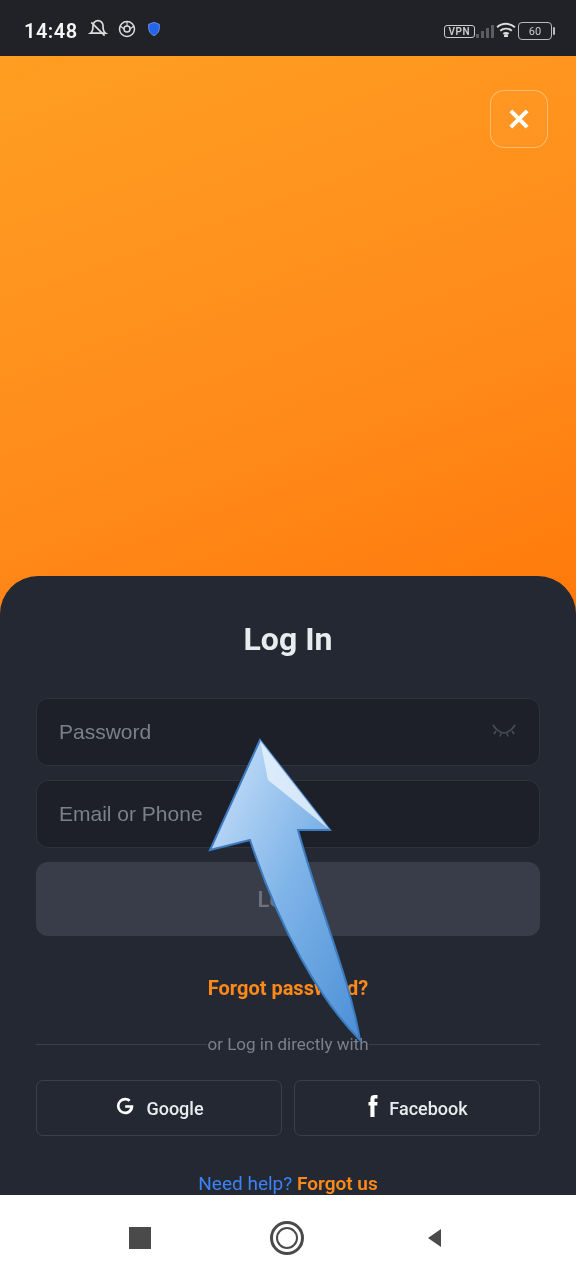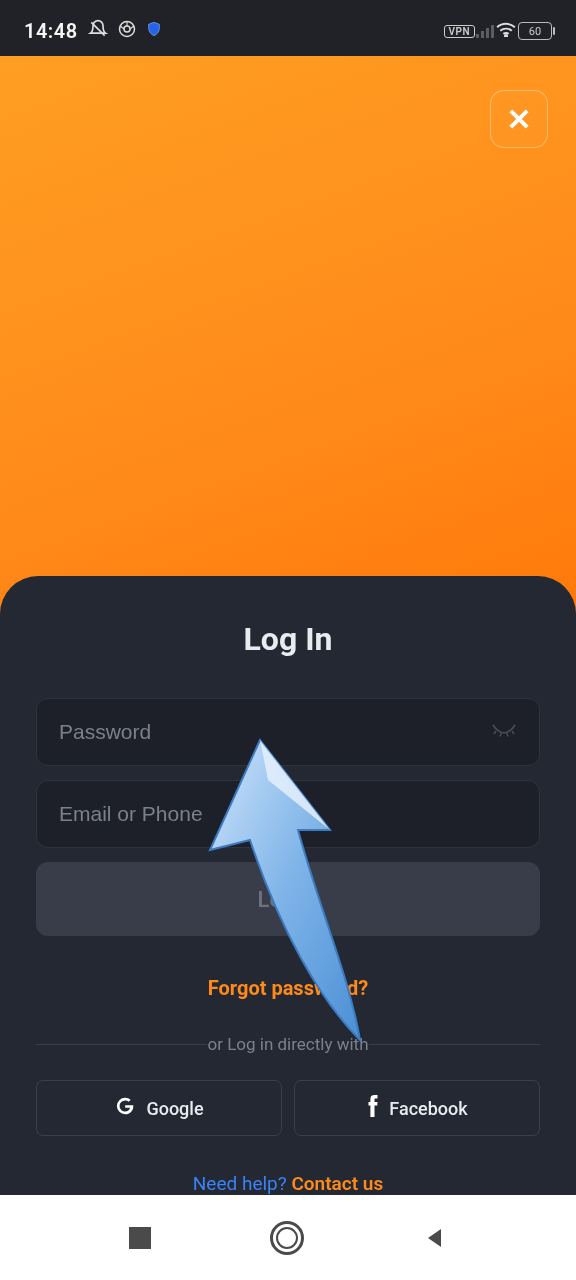--- a/index.html
+++ b/index.html
@@ -235,21 +235,21 @@
           <svg width="13" height="24" viewBox="0 0 12 24" fill="#fff">
               <path d="M8 8V5.8c0-.9.2-1.3 1.4-1.3H11V1H8.2C5 1 3.9 2.5 3.9 5.3V8H2v3.5h1.9V23H8V11.5h2.8L11 8H8z"></path>
             </svg>
         </span>
         <span>Facebook</span>
       </div>
     </div>
 
     <div class="help-row">
       <span class="help-label">Need help? </span>
-      <span class="help-link">Contact us</span>
+      <span class="help-link">Forgot us</span>
     </div>
   </div>
 </div>
 
 <div class="overlay-arrow">
   <svg width="200" height="330" viewBox="0 0 200 330">
     <defs>
       <linearGradient id="ag" x1="0" y1="0" x2="1" y2="1">
         <stop offset="0" stop-color="#cfe4fb"></stop>
         <stop offset="0.5" stop-color="#7fb4e8"></stop>

